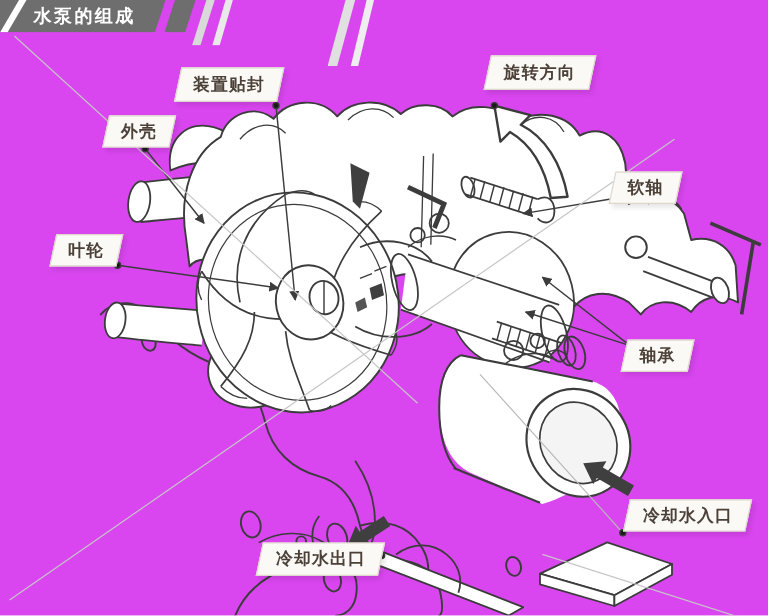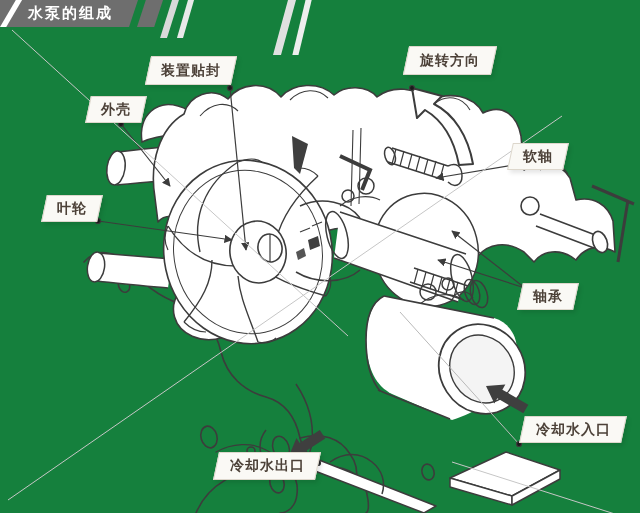--- a/index.html
+++ b/index.html
@@ -1,16 +1,16 @@
 <!DOCTYPE html>
 <html><head>
 <meta charset="utf-8">
 <style>
   html,body{margin:0;padding:0;background:#fff;}
-  #app{position:relative;width:640px;height:513px;background:#15803d;overflow:hidden;
+  #app{position:relative;width:640px;height:513px;background:#d946ef;overflow:hidden;
        font-family:"DejaVu Sans","Liberation Sans",sans-serif;}
   
   .bar-piece{position:absolute;top:0;}
   .bar-main{left:0;width:138px;height:27px;background:#6e6e6e;
             clip-path:polygon(0 0,100% 0,93.5% 100%,0 100%);}
   .bar-title{position:absolute;left:28px;top:4px;color:#ffffff;font-size:15px;
              font-weight:600;letter-spacing:2px;white-space:nowrap;}
   .bar-cut{position:absolute;left:0;top:0;width:24px;height:27px;background:#fff;
            clip-path:polygon(0 100%,66% 0,92% 0,26% 100%);}
   .bar-seg2{position:absolute;left:137px;top:0;width:26px;height:27px;background:#6e6e6e;

